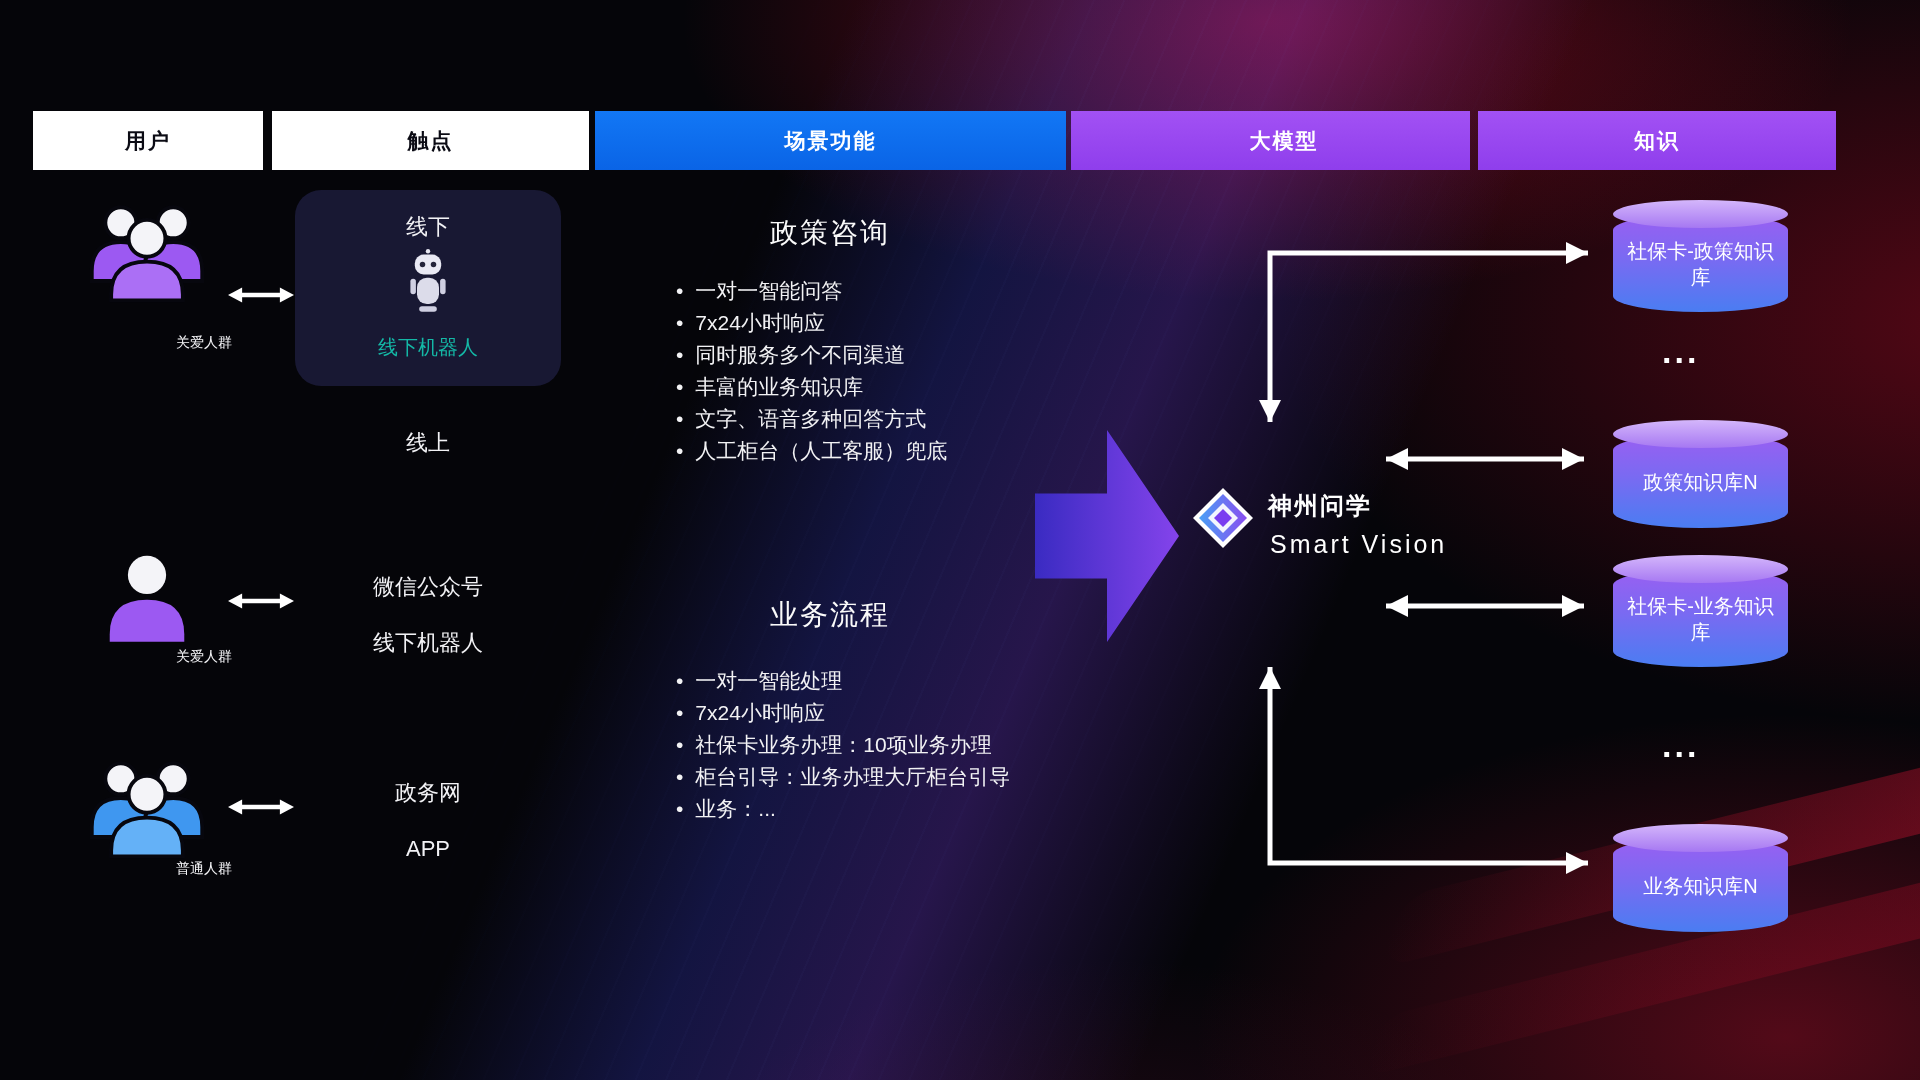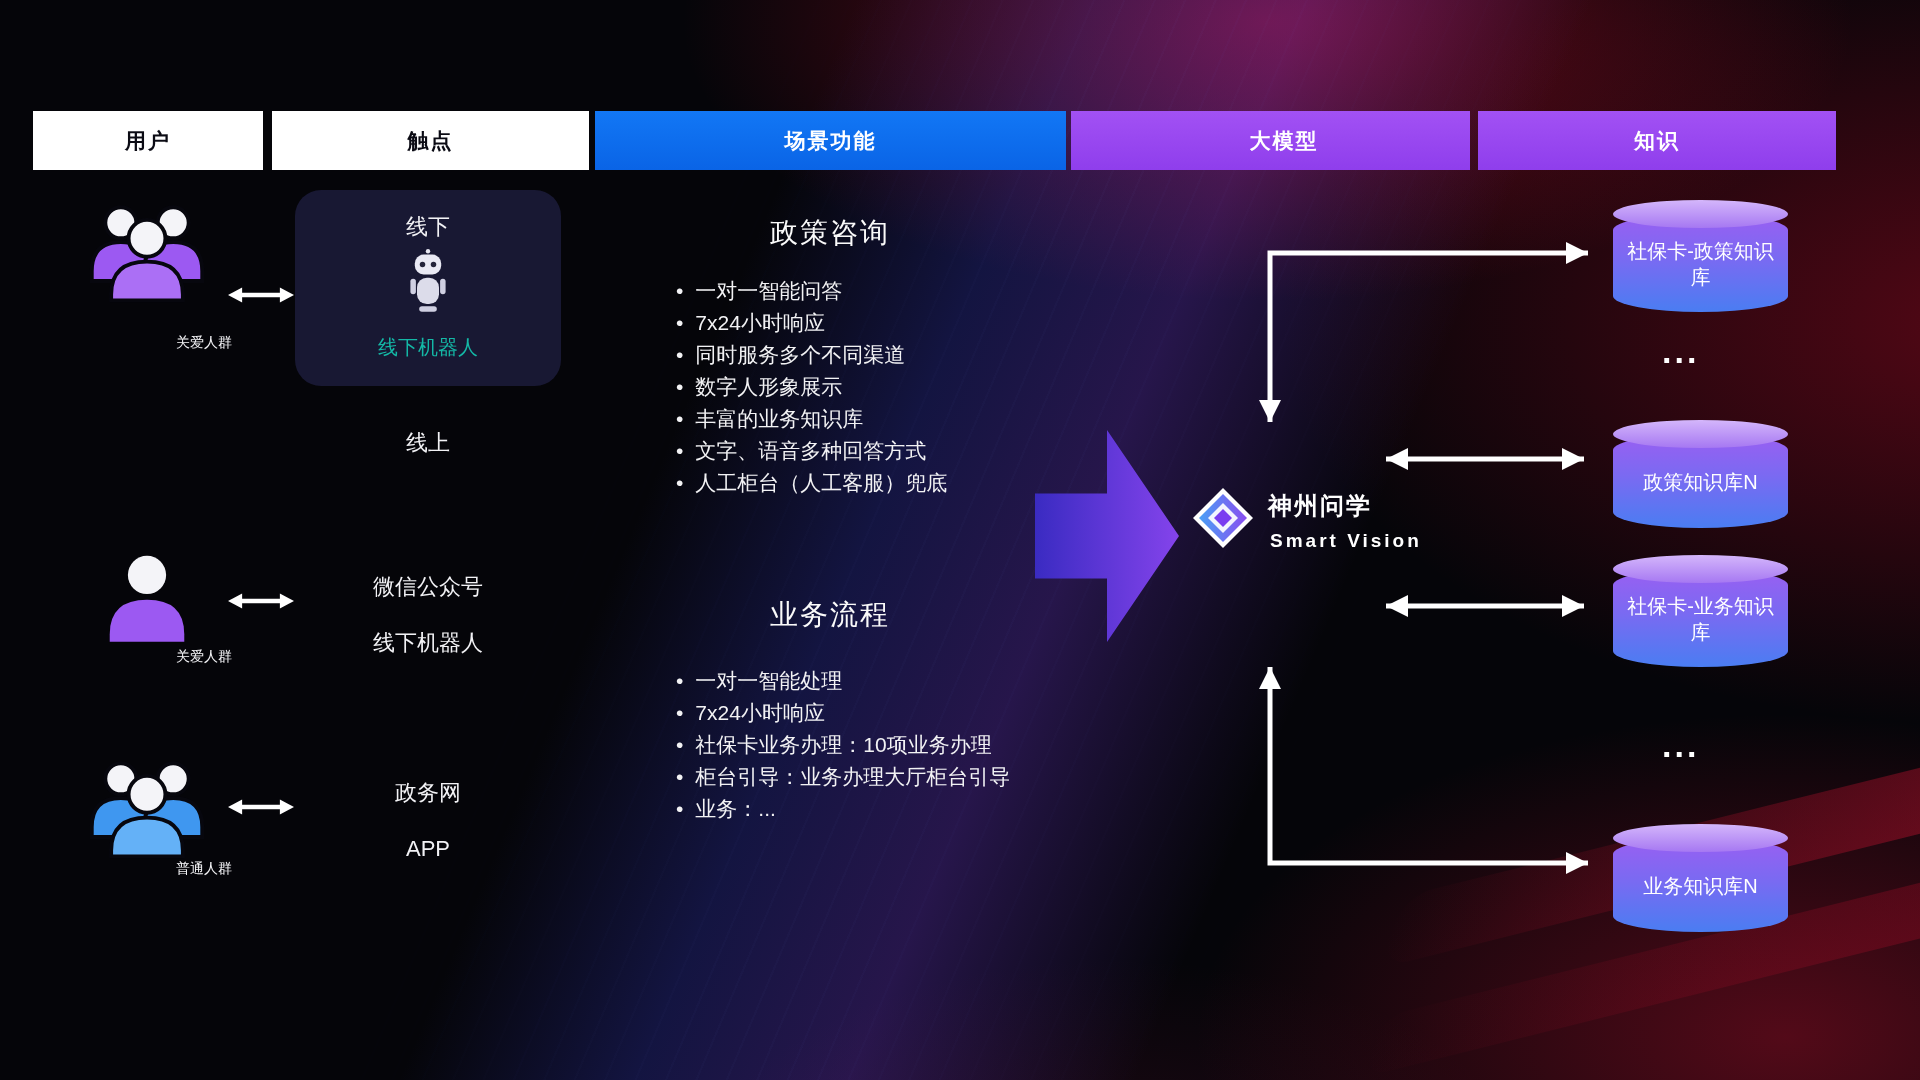--- a/index.html
+++ b/index.html
@@ -70,21 +70,21 @@
   
   .flow-arrow {
     position:absolute; left:1035px; top:430px; width:144px; height:212px; opacity:.95;
     background:linear-gradient(90deg,#3b2cc8,#8a46f5);
     clip-path:polygon(0 30%, 50% 30%, 50% 0, 100% 50%, 50% 100%, 50% 70%, 0 70%);
   }
 
   
   .logo-mark { position:absolute; left:1192px; top:487px; width:62px; height:62px; }
   .logo-name { position:absolute; left:1268px; top:490px; font-size:24px; font-weight:bold; color:#fff; letter-spacing:2px; }
-  .logo-sub  { position:absolute; left:1270px; top:530px; font-size:19px; font-weight:700; color:#fff; letter-spacing:3px;text-align:center; }
+  .logo-sub  { position:absolute; left:1270px; top:530px; font-size:25px; font-weight:400; color:#fff; letter-spacing:3px;text-align:center; }
 
   
   .db { position:absolute; width:175px;margin-left:12px; }
   .db .cap {
     position:absolute; top:0; left:0; right:0; height:28px; border-radius:50%;
     background:linear-gradient(180deg,#d4b6fb,#a678f2);
   }
   .db .body {
     position:absolute; top:14px; left:0; right:0; bottom:0;
     border-radius:50% / 16px;
@@ -191,21 +191,20 @@
   <div class="tp-text" style="top:572px;">微信公众号</div>
   <div class="tp-text" style="top:628px;">线下机器人</div>
   <div class="tp-text" style="top:778px;">政务网</div>
   <div class="tp-text" style="top:836px;">APP</div>
 
   <div class="scn-title" style="top:214px;">政策咨询</div>
   <ul class="scn-list" style="top:275px;">
     <li>一对一智能问答</li>
     <li>7x24小时响应</li>
     <li>同时服务多个不同渠道</li>
-    <li>数字人形象展示</li>
     <li>丰富的业务知识库</li>
     <li>文字、语音多种回答方式</li>
     <li>人工柜台（人工客服）兜底</li>
   </ul>
 
   <div class="scn-title" style="top:596px;">业务流程</div>
   <ul class="scn-list" style="top:665px;">
     <li>一对一智能处理</li>
     <li>7x24小时响应</li>
     <li>社保卡业务办理：10项业务办理</li>

